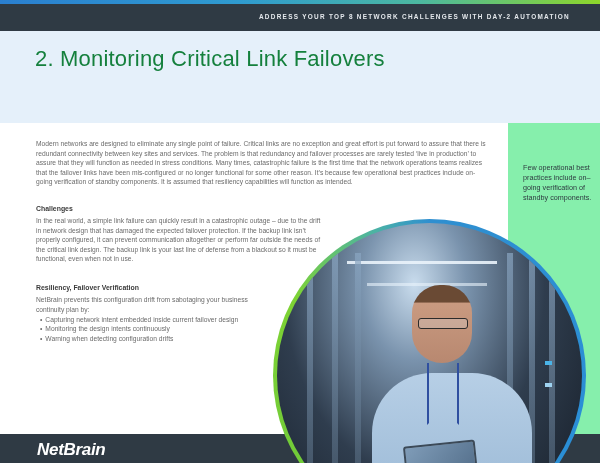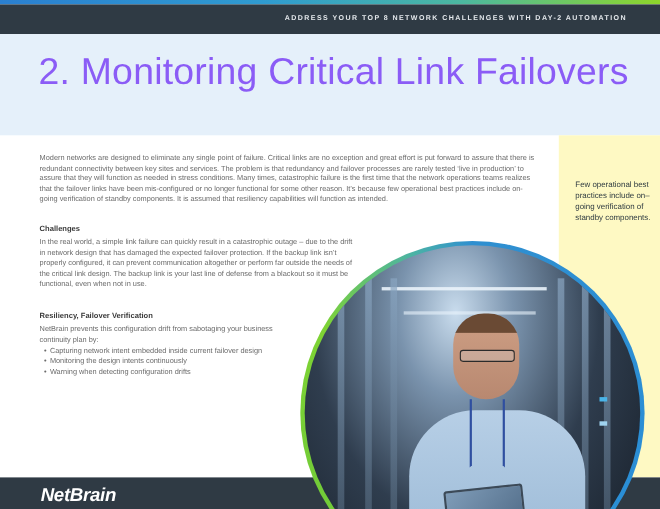--- a/index.html
+++ b/index.html
@@ -1,22 +1,22 @@
 <!DOCTYPE html>
 <html><head>
 <meta charset="utf-8">
 <style>
   html, body { margin:0; padding:0; }
   body { width:600px; height:463px; position:relative; overflow:hidden; background:#ffffff; font-family:"Liberation Sans", sans-serif; }
   .top-gradient { position:absolute; left:0; top:0; width:600px; height:4px; background:linear-gradient(90deg,#2a7fd0 0%,#2f9bd0 40%,#4cb8a0 70%,#8ed62a 100%); }
   .top-band { position:absolute; left:0; top:4px; width:600px; height:27px; background:#2f3a44; }
   .top-band .kicker { position:absolute; right:30px; top:9px; font-size:6.4px; letter-spacing:1.3px; color:#e4e8ec; font-weight:bold; }
   .title-band { position:absolute; left:0; top:31px; width:600px; height:92px; background:#e5f0fa; }
-  .page-title { position:absolute; left:35px; top:46px; margin:0; font-size:34px; font-weight:normal; color:#8b5cf6; letter-spacing:0.2px; }
-  .callout { position:absolute; left:508px; top:123px; width:92px; height:311px; background:#fef9c3; }
+  .page-title { position:absolute; left:35px; top:46px; margin:0; font-size:22px; font-weight:normal; color:#15803d; letter-spacing:0.2px; }
+  .callout { position:absolute; left:508px; top:123px; width:92px; height:311px; background:#86efac; }
   .callout .callout-text { position:absolute; left:15px; top:40px; width:70px; font-size:7.2px; line-height:10px; color:#2e3a40; }
   .intro { position:absolute; left:36px; top:139px; width:455px; font-size:6.7px; line-height:9.5px; color:#6b6b6b; margin:0; }
   .h-sub { position:absolute; left:36px; margin:0; font-size:6.9px; font-weight:bold; color:#3a3a3a; }
   .para { position:absolute; left:36px; margin:0; font-size:6.7px; line-height:9.5px; color:#6b6b6b; }
   .bullets { position:absolute; left:40px; top:315px; margin:0; padding:0; list-style:none; font-size:6.7px; line-height:9.3px; color:#6b6b6b; }
   .bullets li::before { content:"\2022"; margin-right:3px; }
   .footer { position:absolute; left:0; top:434px; width:600px; height:29px; background:#2f3a44; }
   .logo { position:absolute; left:37px; top:440px; font-size:17px; font-weight:bold; color:#ffffff; letter-spacing:-0.3px; font-style:italic; }
   .photo-ring { position:absolute; left:273px; top:219px; width:313px; height:313px; border-radius:50%;
     background:conic-gradient(from 0deg,#2f8fd0 0deg,#2a8ed6 120deg,#3c9ec6 160deg,#6cc83a 210deg,#7ed334 300deg,#4bb2a6 340deg,#2f8fd0 360deg); }

